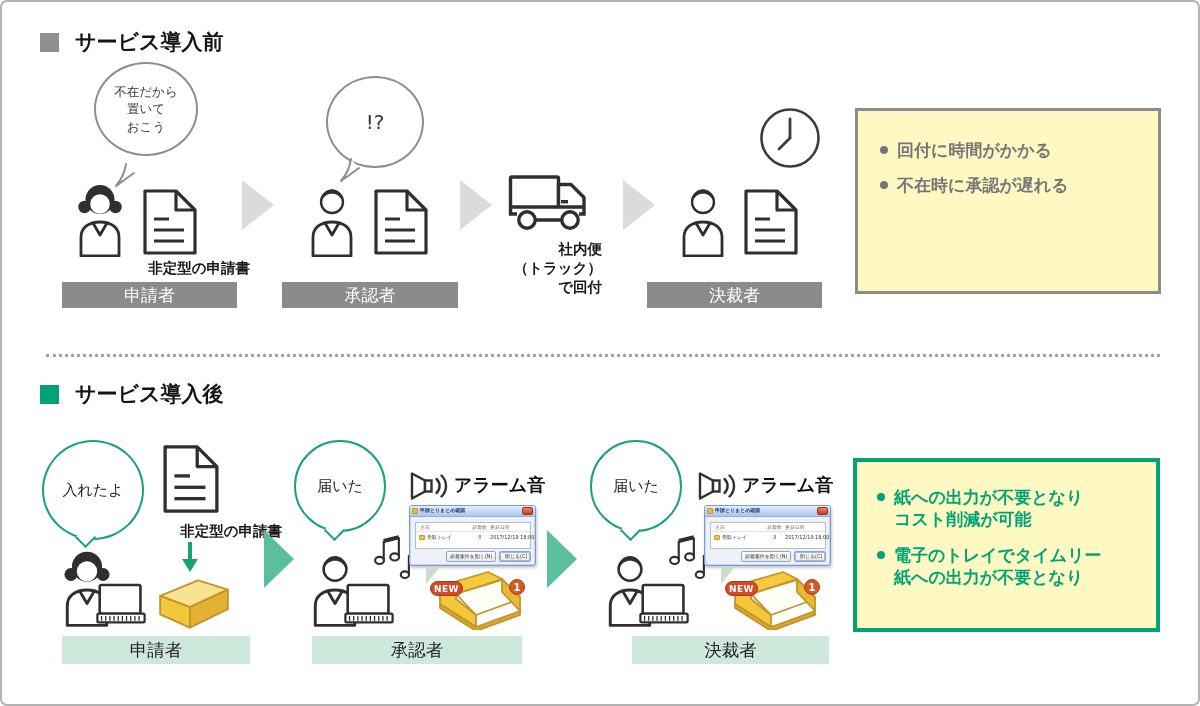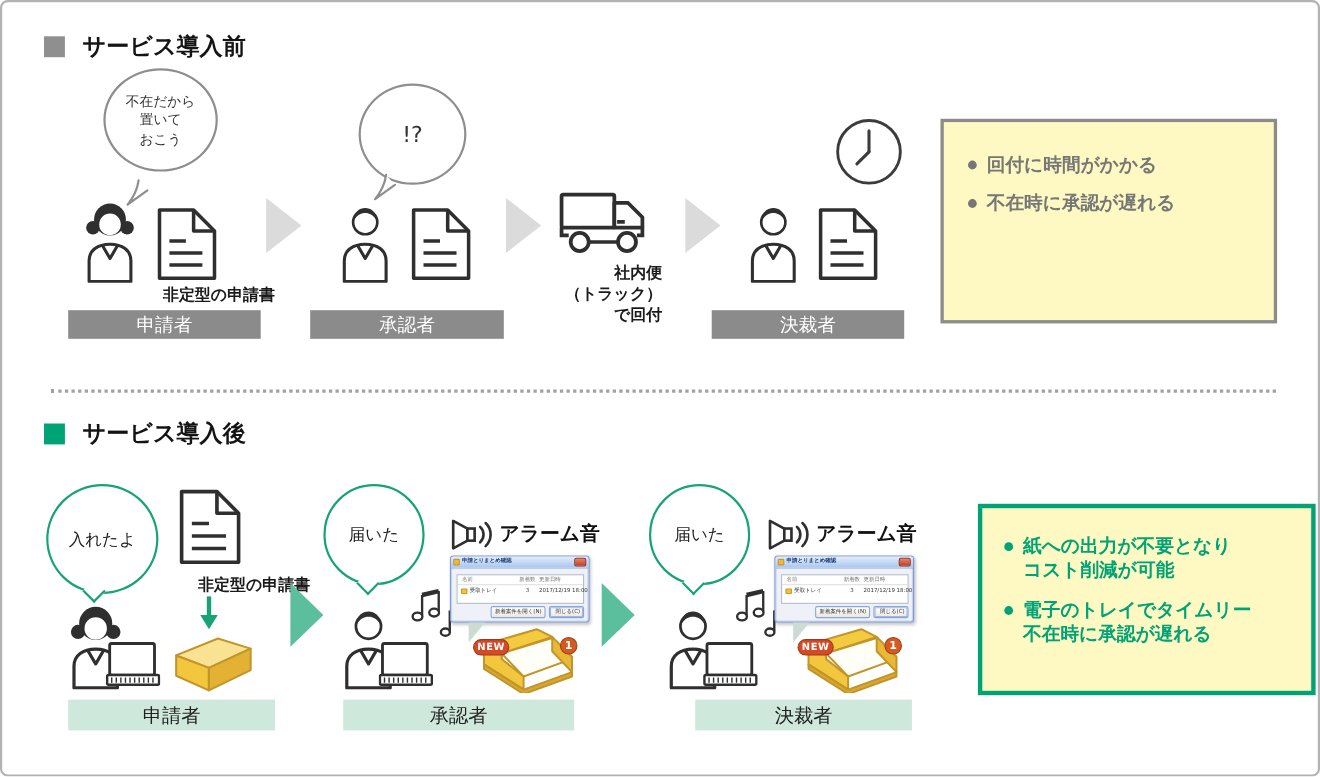--- a/index.html
+++ b/index.html
@@ -32,21 +32,21 @@
   
   .arr { position:absolute; width:0; height:0; }
   .arr.gray  { border-left:32px solid #dbdbdb; border-top:25px solid transparent; border-bottom:25px solid transparent; }
   .arr.green { border-left:30px solid #5bbf9e; border-top:29px solid transparent; border-bottom:29px solid transparent; }
 
   .caption { position:absolute; font-weight:bold; font-size:14.5px; color:#1a1a1a; text-align:right; }
 
   
   .bullet-box { position:absolute; background:#fef9c3; }
   .bullet-box.gray  { border:3px solid #8c8c8c; padding:28px 12px 0 22px; color:#767676; }
-  .bullet-box.green { border:4px solid #00a376; padding:24px 10px 0 20px; color:#00a376;margin-left:36px; }
+  .bullet-box.green { border:4px solid #00a376; padding:24px 10px 0 20px; color:#00a376; }
   .bullet-box ul { list-style:none; }
   .bullet-box li { display:flex; gap:9px; font-weight:bold; font-size:17px; line-height:1.32; margin-bottom:13px; }
   .dot { flex:0 0 auto; width:8px; height:8px; border-radius:50%; background:currentColor; margin-top:7px; }
 
   .divider { position:absolute; border-top:3px dotted #a2a2a2; }
 
   .alarm-label { position:absolute; font-size:18px; font-weight:bold; color:#111; }
 
   
   .badge-new { position:absolute; width:33px; height:15px; background:#d24a28; border:1px solid #a33518;
@@ -408,18 +408,18 @@
   <div class="bullet-box green" style="left:851px;top:456px;width:307px;height:174px;">
     <ul>
       <li>
           <span class="dot"></span>
           <span class="pre">紙への出力が不要となり
 コスト削減が可能</span>
         </li>
       <li>
           <span class="dot"></span>
           <span class="pre">電子のトレイでタイムリー
-不在時に承認が遅れる</span>
+紙への出力が不要となり</span>
         </li>
     </ul>
   </div>
 
 </div>
 
 </body></html>

